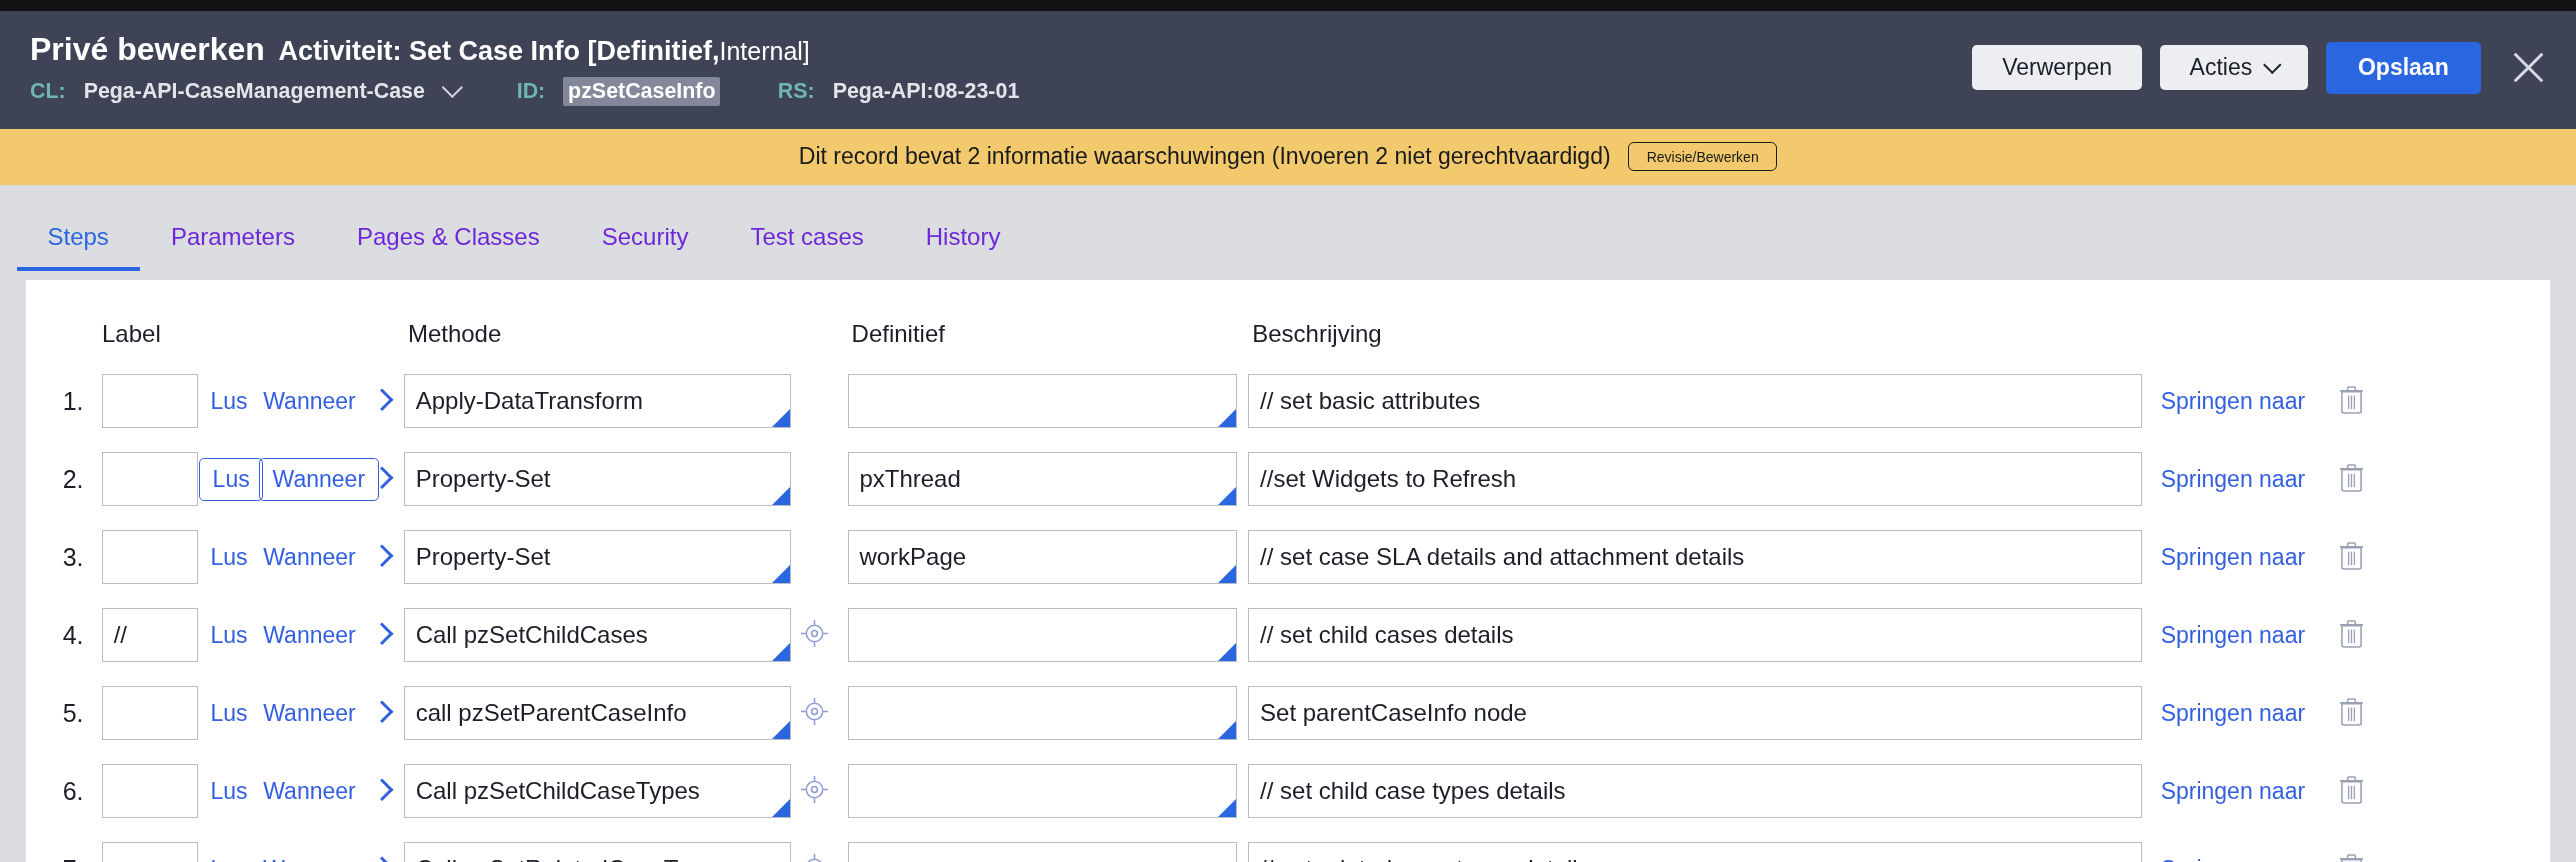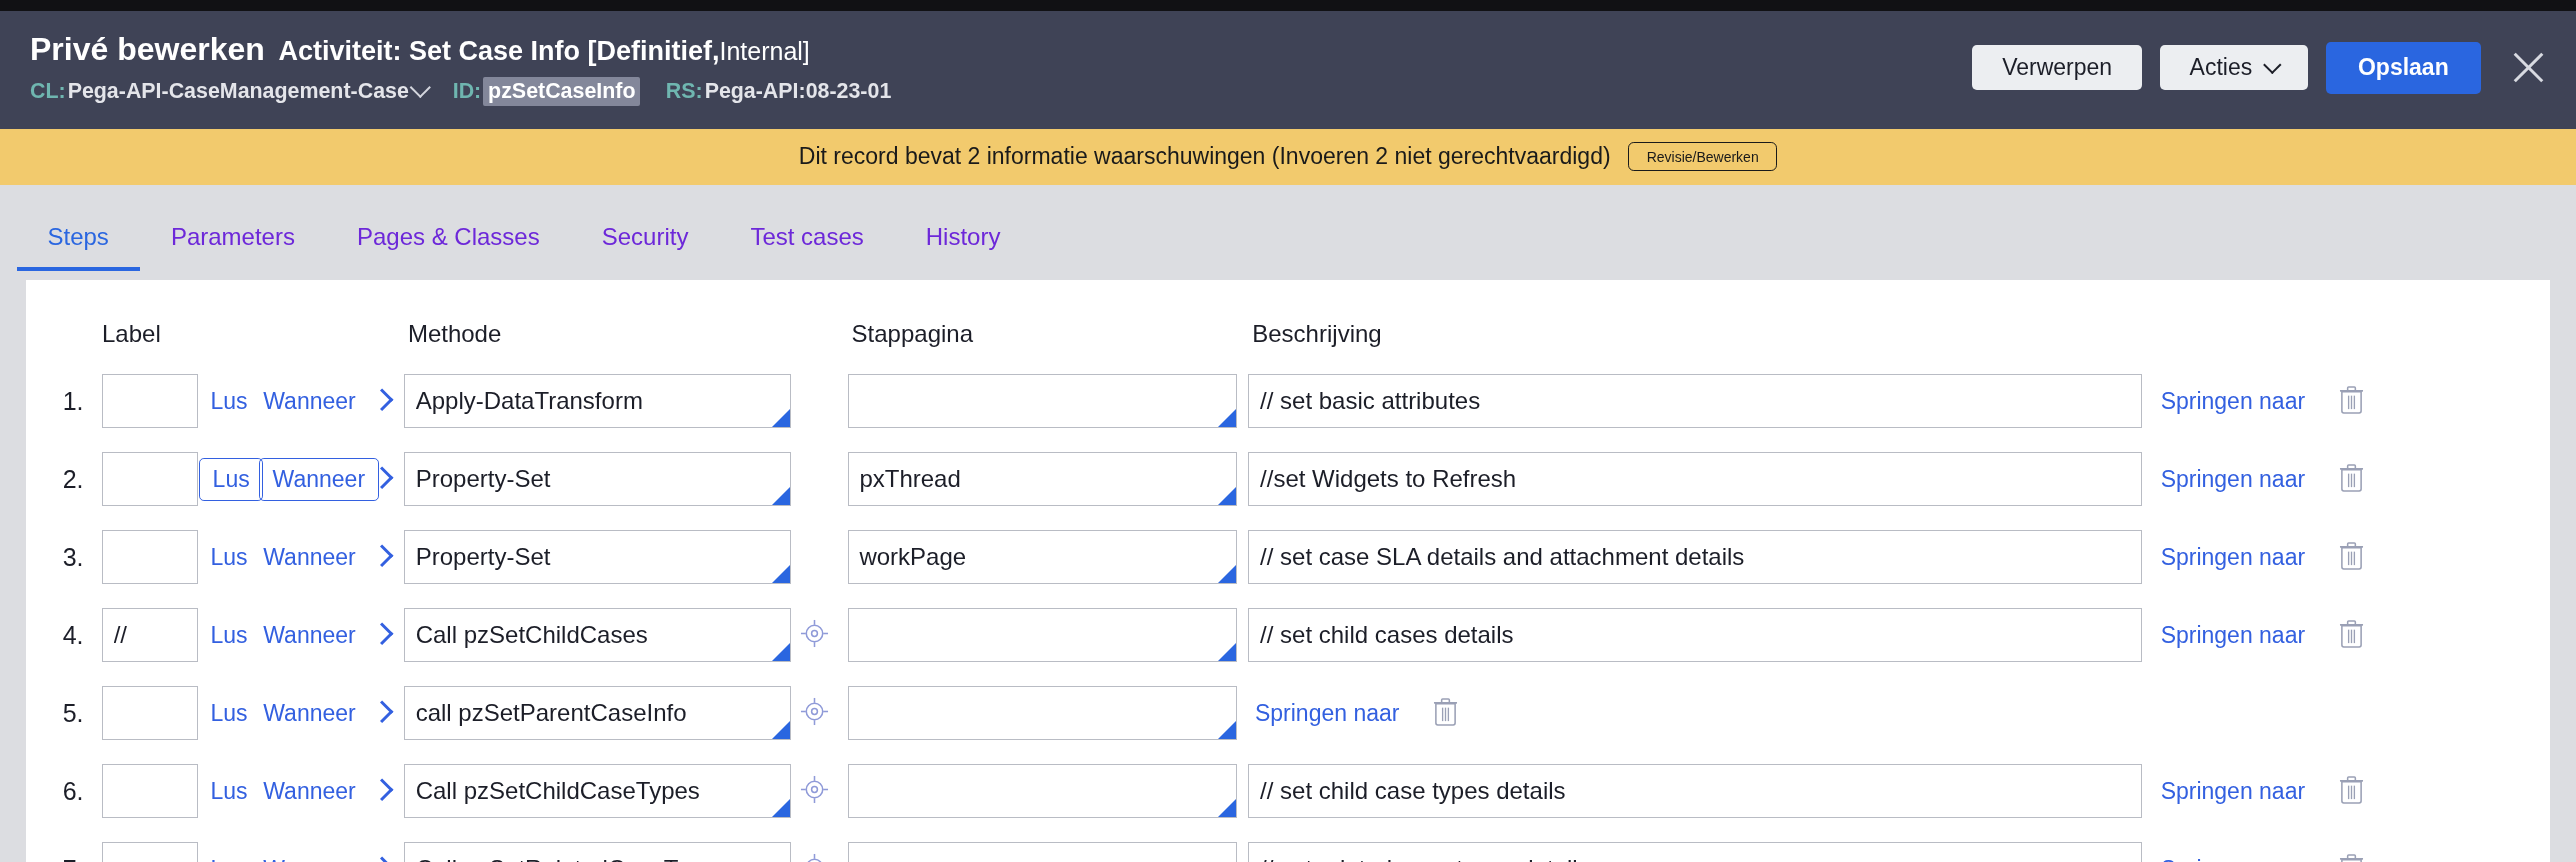--- a/index.html
+++ b/index.html
@@ -43,21 +43,21 @@
   .title-main {
     color: #ffffff;
     font-size: 27px;
     font-weight: bold;
   }
   .title-main .normal-weight { font-weight: normal; font-size: 25px; }
 
   .meta-line {
     display: flex;
     align-items: center;
-    gap: 2px;
+    gap: 18px;
     white-space: nowrap;
     font-size: 21.4px;
     font-weight: bold;
   }
   .meta-label { color: #6fb6b0; }
   .meta-value { color: #e4e5ea; }
   .meta-value.highlight {
     background: #83879a;
     color: #ffffff;
     padding: 1.9px 4.9px;
@@ -325,21 +325,21 @@
   <div class="panel">
 
     <div class="grid-head">
       <div class="c-num"></div>
       <div class="c-label col-title">Label</div>
       <div class="c-lus"></div>
       <div class="c-wanneer"></div>
       <div class="c-chev"></div>
       <div class="c-method col-title m">Methode</div>
       <div class="c-target"></div>
-      <div class="c-page col-title m">Stappagina</div>
+      <div class="c-page col-title m">Definitief</div>
       <div class="c-desc col-title m">Beschrijving</div>
       <div class="c-jump"></div>
       <div class="c-del"></div>
     </div>
 
     <div id="grid-rows">
         <div class="grid-row">
           <div class="c-num row-num">1.</div>
           <div class="c-label"><input class="fld small" value="" style=""></div>
           <div class="c-lus"><span class="lnk">Lus</span></div>
@@ -435,20 +435,21 @@
           <div class="c-method"><span class="fld-wrap"><input class="fld" value="call pzSetParentCaseInfo" style=""><span class="corner"></span></span></div>
           <div class="c-target"><span class="target-icon"><svg width="29" height="29" viewBox="0 0 30 30">
                 <circle cx="15" cy="15" r="8.5" fill="none" stroke="#8f9ad8" stroke-width="1.6"></circle>
                 <circle cx="15" cy="15" r="3" fill="none" stroke="#8f9ad8" stroke-width="1.6"></circle>
                 <line x1="15" y1="1" x2="15" y2="6" stroke="#8f9ad8" stroke-width="1.6"></line>
                 <line x1="15" y1="24" x2="15" y2="29" stroke="#8f9ad8" stroke-width="1.6"></line>
                 <line x1="1" y1="15" x2="6" y2="15" stroke="#8f9ad8" stroke-width="1.6"></line>
                 <line x1="24" y1="15" x2="29" y2="15" stroke="#8f9ad8" stroke-width="1.6"></line>
               </svg></span></div>
           <div class="c-page"><span class="fld-wrap"><input class="fld" value="" style=""><span class="corner"></span></span></div>
+          <div class="c-desc"><input class="fld" value="Set parentCaseInfo node" style=""></div>
           <div class="c-jump"><span class="lnk jump">Springen naar</span></div>
           <div class="c-del"><span class="trash-icon"><svg width="25" height="29" viewBox="0 0 26 30">
                 <path d="M3 7 h20 v20 a2 2 0 0 1 -2 2 H5 a2 2 0 0 1 -2 -2 Z" fill="none" stroke="#9aa0b5" stroke-width="1.6"></path>
                 <path d="M1 6 h24" stroke="#9aa0b5" stroke-width="1.8"></path>
                 <path d="M9 6 V3 a1 1 0 0 1 1 -1 h6 a1 1 0 0 1 1 1 V6" fill="none" stroke="#9aa0b5" stroke-width="1.6"></path>
                 <line x1="10" y1="11" x2="10" y2="25" stroke="#9aa0b5" stroke-width="1.4"></line>
                 <line x1="13" y1="11" x2="13" y2="25" stroke="#9aa0b5" stroke-width="1.4"></line>
                 <line x1="16" y1="11" x2="16" y2="25" stroke="#9aa0b5" stroke-width="1.4"></line>
               </svg></span></div>
         </div>

